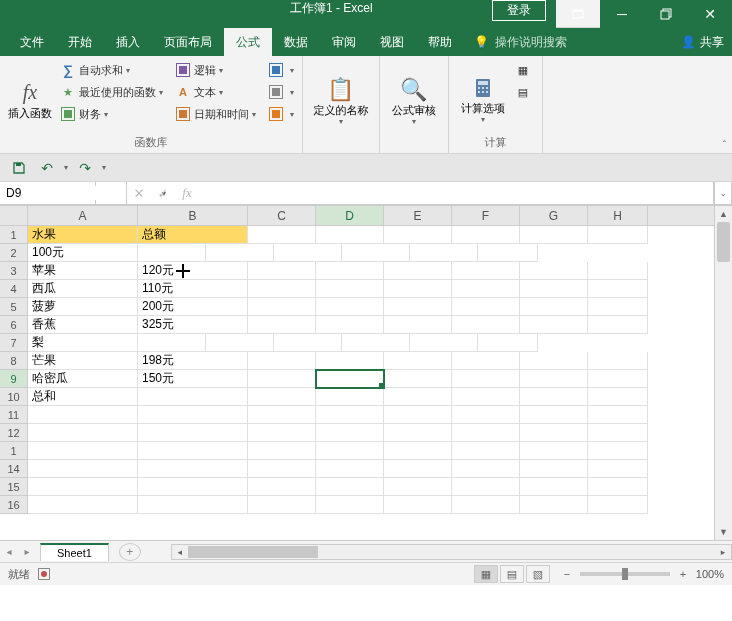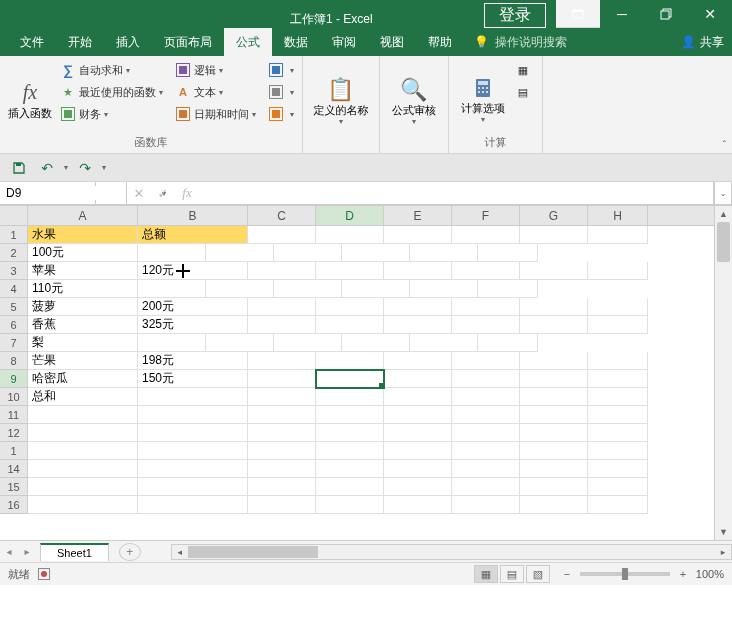--- a/index.html
+++ b/index.html
@@ -1,23 +1,23 @@
 <!DOCTYPE html>
 <html><head>
 <meta charset="utf-8">
 <style>
 * { margin: 0; padding: 0; box-sizing: border-box; font-family: "Microsoft YaHei", sans-serif; }
 body { width: 732px; height: 621px; background: #fff; overflow: hidden; font-size: 12px; }
 
 
-.titlebar { height: 28px; background: #217346; color: #fff; display: flex; align-items: flex-end; }
+.titlebar { height: 28px; background: #217346; color: #fff; display: flex; align-items: flex-start; }
 .titlebar .blank-left { width: 290px; }
 .titlebar .title { font-size: 12px; }
 .titlebar .spacer { flex: 1; }
-.titlebar .login { border: 1px solid #fff; padding: 1px 14px; font-size: 16px; margin-right: 10px; cursor: pointer; }
+.titlebar .login { border: 1px solid #fff; padding: 1px 14px; font-size: 12px; margin-right: 10px; cursor: pointer; }
 .titlebar .win-btn { width: 44px; height: 28px; display: flex; align-items: center; justify-content: center; cursor: pointer; font-size: 14px; }
 .titlebar .win-btn.restore svg, .titlebar .win-btn.ribbon svg { width:12px; height:12px; }
 
 
 .menubar { height: 28px; background: #217346; color: #fff; display: flex; align-items: stretch; padding-left: 8px; }
 .menubar .tab { padding: 0 12px; display: flex; align-items: center; font-size: 12px; cursor: pointer; }
 .menubar .tab.active { background: #f3f3f3; color: #217346; }
 .menubar .tell-me { display: flex; align-items: center; color: #c8e0d2; padding: 0 10px; }
 .menubar .tell-me .bulb { margin-right: 6px; }
 .menubar .share { margin-left: auto; margin-right: 8px; display: flex; align-items: center; color: #fff; cursor: pointer; }
@@ -350,20 +350,21 @@
             <div class="cell" style="width: 110px; position: relative;">120元<div class="cursor-cross" style="left: 38px; top: 2px;"></div></div>
             <div class="cell" style="width: 68px;"></div>
             <div class="cell" style="width: 68px;"></div>
             <div class="cell" style="width: 68px;"></div>
             <div class="cell" style="width: 68px;"></div>
             <div class="cell" style="width: 68px;"></div>
             <div class="cell" style="width: 60px;"></div>
           </div>
           <div class="row">
             <div class="rowhead">4</div>
+            <div class="cell" style="width: 110px;">西瓜</div>
             <div class="cell" style="width: 110px;">110元</div>
             <div class="cell" style="width: 68px;"></div>
             <div class="cell" style="width: 68px;"></div>
             <div class="cell" style="width: 68px;"></div>
             <div class="cell" style="width: 68px;"></div>
             <div class="cell" style="width: 68px;"></div>
             <div class="cell" style="width: 60px;"></div>
           </div>
           <div class="row">
             <div class="rowhead">5</div>

